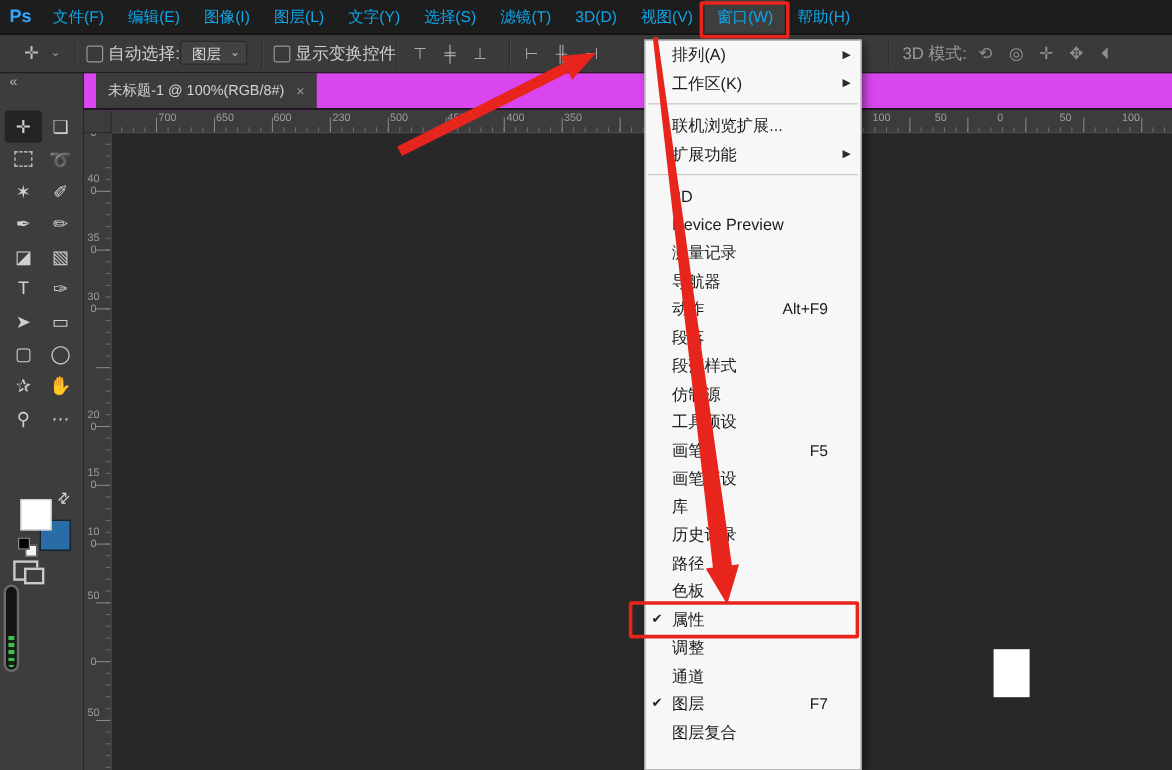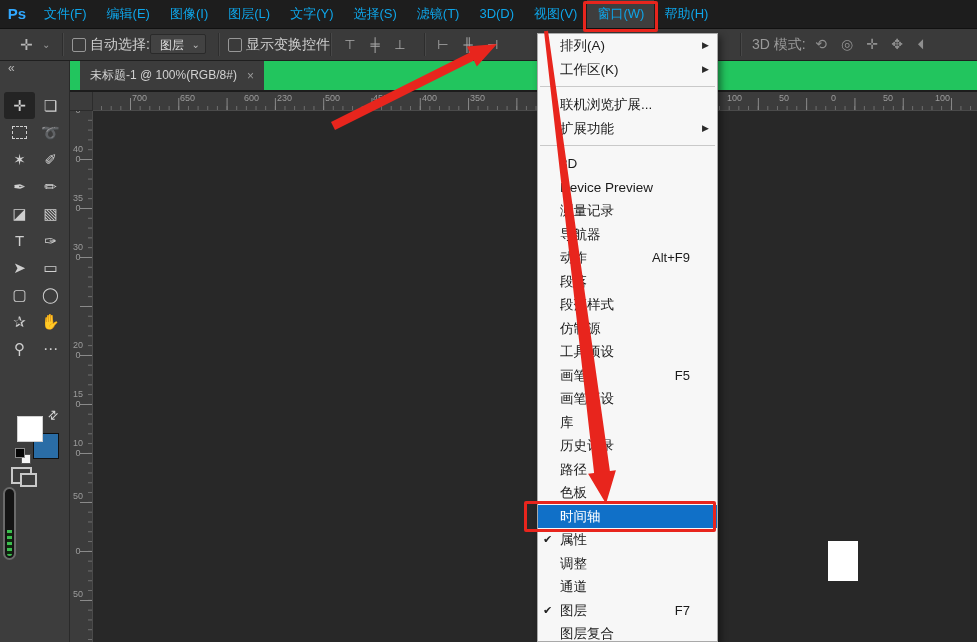--- a/index.html
+++ b/index.html
@@ -13,21 +13,21 @@
   #optionsbar{position:absolute;left:0;top:29px;width:977px;height:31px;background:#3a3a3a;border-bottom:1px solid #1f1f1f;z-index:4;}
   .ob-sep{position:absolute;top:4px;width:1px;height:23px;background:#2d2d2d;border-right:1px solid #474747;}
   .ob-label{position:absolute;top:0;line-height:31px;font-size:14px;color:#cfcfcf;white-space:nowrap;}
   .ob-icon{position:absolute;top:0;line-height:31px;font-size:15px;color:#b8b8b8;}
   .checkbox{position:absolute;top:9px;width:12px;height:12px;border:1px solid #979797;border-radius:2px;background:transparent;}
   #layer-dropdown{position:absolute;left:150px;top:5px;width:56px;height:20px;background:#424242;border:1px solid #2a2a2a;border-radius:2px;color:#ddd;font-size:12px;line-height:20px;padding-left:9px;box-sizing:border-box;}
   #layer-dropdown .caret{position:absolute;right:5px;top:0;font-size:10px;color:#bbb;}
   .align-icon{position:absolute;top:0;line-height:31px;font-size:13px;color:#a9a9a9;width:20px;text-align:center;}
   .mode-icon{position:absolute;top:0;line-height:31px;font-size:14px;color:#8f8f8f;width:22px;text-align:center;}
   
-  #tabbar{position:absolute;left:69px;top:60px;width:908px;height:30px;background:#22c55e;border-bottom:2px solid #1c1c1c;z-index:3;}
+  #tabbar{position:absolute;left:69px;top:60px;width:908px;height:30px;background:#d946ef;border-bottom:2px solid #1c1c1c;z-index:3;}
   #doc-tab{position:absolute;left:11px;top:1px;height:29px;background:#3c3c3c;display:flex;align-items:center;padding:0 10px;}
   #doc-tab .title{font-size:12px;color:#d2d2d2;white-space:nowrap;}
   #doc-tab .close{margin-left:10px;font-size:12px;color:#9a9a9a;}
   
   #toolbar{position:absolute;left:0;top:60px;width:69px;height:582px;background:#3d3d3d;border-right:1px solid #2a2a2a;z-index:3;}
   #collapse{position:absolute;left:8px;top:1px;color:#b5b5b5;font-size:12px;}
   #tools{position:absolute;left:4px;top:32px;display:grid;grid-template-columns:31px 31px;grid-auto-rows:27px;}
   .tool{display:flex;align-items:center;justify-content:center;color:#cfcfcf;font-size:15px;border-radius:3px;}
   .tool.sel{background:#242424;}
   .dashed-box{width:13px;height:11px;border:1px dashed #cfcfcf;}
@@ -146,21 +146,21 @@
   <div id="screenmode-outer"></div>
   <div id="screenmode-inner"></div>
   <div id="progress-capsule">
       <div id="progress-fill"></div>
     </div>
 </div>
 
 <div id="h-ruler">
     <div class="h-num" style="left: 62px;">700</div>
     <div class="h-num" style="left: 110px;">650</div>
-    <div class="h-num" style="left: 158px; margin-left: 16px;">600</div>
+    <div class="h-num" style="left: 158px;">600</div>
     <div class="h-num" style="left: 207px;">230</div>
     <div class="h-num" style="left: 255px;">500</div>
     <div class="h-num" style="left: 303px;">450</div>
     <div class="h-num" style="left: 352px;">400</div>
     <div class="h-num" style="left: 400px;">350</div>
     <div class="h-num" style="left: 657px;">100</div>
     <div class="h-num" style="left: 709px;">50</div>
     <div class="h-num" style="left: 761px;">0</div>
     <div class="h-num" style="left: 813px;">50</div>
     <div class="h-num" style="left: 865px;">100</div>
@@ -198,21 +198,20 @@
     <div class="wm-item"><span>段落</span></div>
     <div class="wm-item"><span>段落样式</span></div>
     <div class="wm-item"><span>仿制源</span></div>
     <div class="wm-item"><span>工具预设</span></div>
     <div class="wm-item"><span>画笔</span><span class="wm-shortcut">F5</span></div>
     <div class="wm-item"><span>画笔预设</span></div>
     <div class="wm-item"><span>库</span></div>
     <div class="wm-item"><span>历史记录</span></div>
     <div class="wm-item"><span>路径</span></div>
     <div class="wm-item"><span>色板</span></div>
-    <div class="wm-item hl"><span>时间轴</span></div>
     <div class="wm-item"><span>属性</span><span class="wm-check">✔</span></div>
     <div class="wm-item"><span>调整</span></div>
     <div class="wm-item"><span>通道</span></div>
     <div class="wm-item"><span>图层</span><span class="wm-check">✔</span><span class="wm-shortcut">F7</span></div>
     <div class="wm-item"><span>图层复合</span></div>
   </div>
 
 <svg id="arrows" width="977" height="642" viewBox="0 0 977 642">
   <polygon points="331,122 469.9,52.5 467,46.6 497,44 476.8,66.4 473.9,60.5 335,130" fill="#e8251d"></polygon>
   <polygon points="544,31.3 548,30.7 609.9,471 615.9,470.2 606,503.7 588.1,473.8 594.1,473" fill="#e8251d"></polygon>

